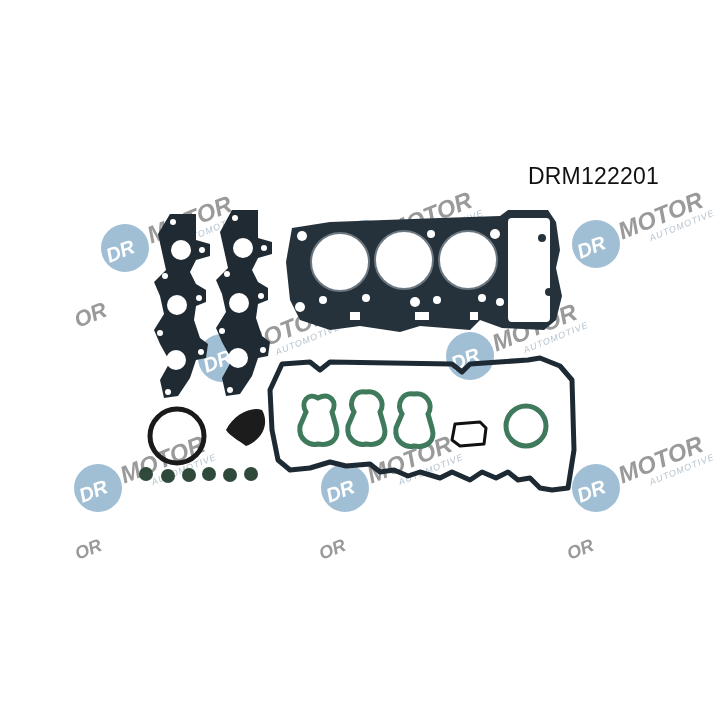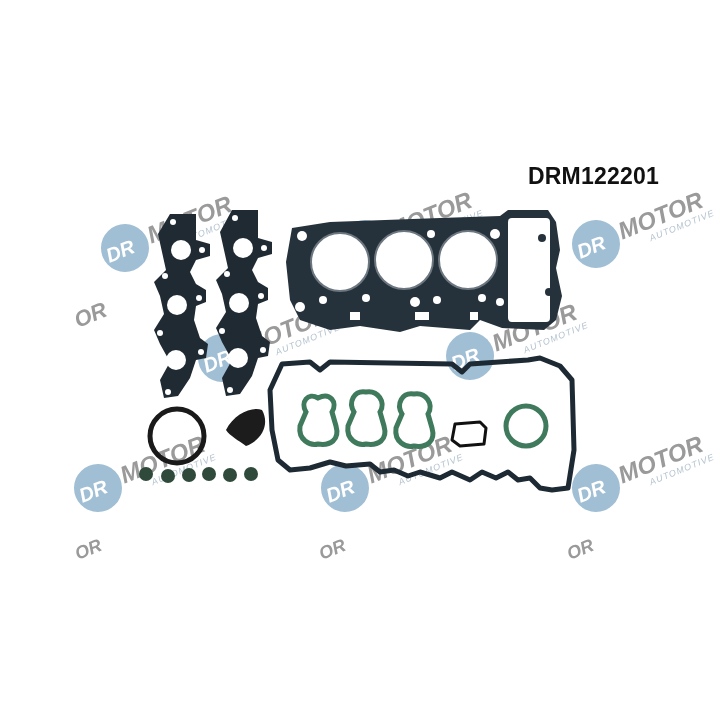--- a/index.html
+++ b/index.html
@@ -1,17 +1,17 @@
 <!DOCTYPE html>
 <html><head>
 <meta charset="utf-8">
 <style>
   html,body{margin:0;padding:0;background:#fff;}
   .canvas{position:relative;width:720px;height:720px;background:#fff;overflow:hidden;font-family:"Liberation Sans",sans-serif;}
-  .code{position:absolute;left:528px;top:163px;font-weight:bold;font-size:23px;color:#111;letter-spacing:0.2px;}
+  .code{position:absolute;left:528px;top:163px;font-weight:normal;font-size:23px;color:#111;letter-spacing:0.2px;}
   svg.scene{position:absolute;left:0;top:0;}
   .wm-text{font-family:"Liberation Sans",sans-serif;font-weight:bold;font-style:italic;fill:#9a9a9a;}
   .wm-sub{font-family:"Liberation Sans",sans-serif;font-style:italic;fill:#b5c3cf;font-size:9px;letter-spacing:1px;}
   .wm-dr{font-family:"Liberation Sans",sans-serif;font-weight:bold;font-style:italic;fill:#fff;}
 </style>
 </head>
 <body>
 
 <div class="canvas">
 

